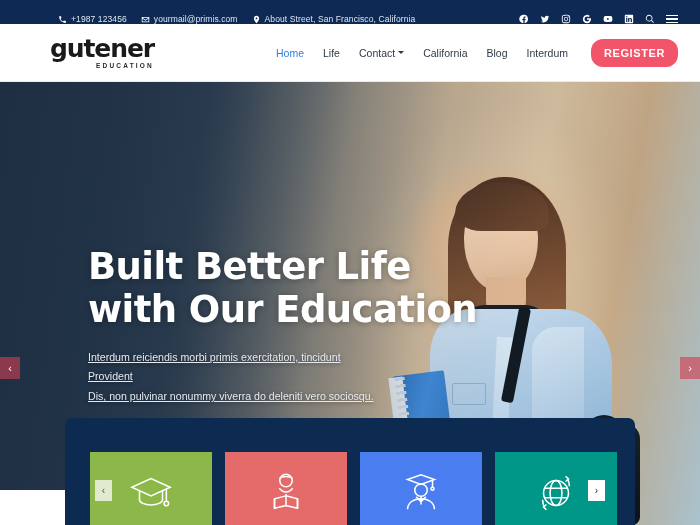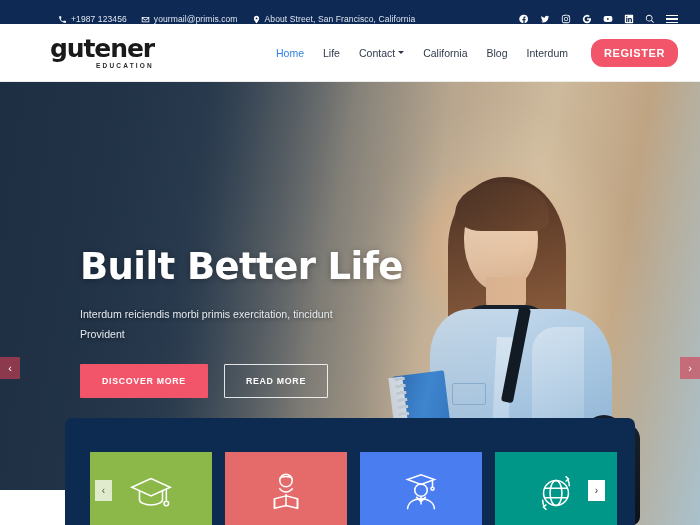--- a/index.html
+++ b/index.html
@@ -149,29 +149,29 @@
   }
   .hand {
     position:absolute; left:-2px; top:300px; width:42px; height:40px;
     background:linear-gradient(160deg,#f0d2b6,#dcb290); border-radius:16px 12px 14px 14px;
   }
   
   #hero-overlay {
     position:absolute; inset:0;
     background:linear-gradient(97deg, rgba(28,45,66,.90) 0%, rgba(33,50,70,.80) 28%, rgba(40,56,74,.40) 46%, rgba(50,60,70,.06) 60%, rgba(0,0,0,0) 72%);
   }
-  #hero-content { position:absolute; left:80px; top:164px; width:400px; }
+  #hero-content { position:absolute; left:88px; top:164px; width:400px; }
   #hero-title {
     color:#ffffff; font-size:37px; font-weight:bold; line-height:1.16;
     letter-spacing:-.6px; text-shadow:0 1px 6px rgba(0,0,0,.30);
     font-family:"DejaVu Sans", sans-serif;
   }
   #hero-sub {
     margin-top:16px; color:#e4e9ef; font-size:10.6px; line-height:1.85;
-    max-width:300px; text-shadow:0 1px 4px rgba(0,0,0,.45);
+    max-width:300px; text-shadow:0 1px 4px rgba(0,0,0,.45);text-decoration:underline;
   }
   #hero-buttons { margin-top:20px; display:flex; gap:16px; }
   #discover-btn {
     background:#f2556a; color:#fff; font-size:8.8px; font-weight:bold;
     letter-spacing:.7px; padding:12px 22px; border:none; cursor:pointer; border-radius:1px;
   }
   #read-btn {
     background:transparent; color:#fff; font-size:8.8px; font-weight:bold;
     letter-spacing:.7px; padding:11px 21px; border:1.6px solid rgba(255,255,255,.85);
     cursor:pointer; border-radius:1px;
@@ -338,23 +338,25 @@
     <div class="book-edge"></div>
     <div class="spiral"></div>
     <div class="hand"></div>
   </div>
 
   <div id="hero-overlay"></div>
 
   <div id="hero-content">
     <div id="hero-title">
       <div>Built Better Life</div>
+      <div>with Our Education</div>
     </div>
     <div id="hero-sub">
       <div>Interdum reiciendis morbi primis exercitation, tincidunt Provident</div>
+      <div>Dis, non pulvinar nonummy viverra do deleniti vero sociosqu.</div>
     </div>
     <div id="hero-buttons">
       <button id="discover-btn">DISCOVER MORE</button>
       <button id="read-btn">READ MORE</button>
     </div>
   </div>
 
   <div class="hero-arrow" id="hero-arrow-left">‹</div>
   <div class="hero-arrow" id="hero-arrow-right">›</div>
 </div>

